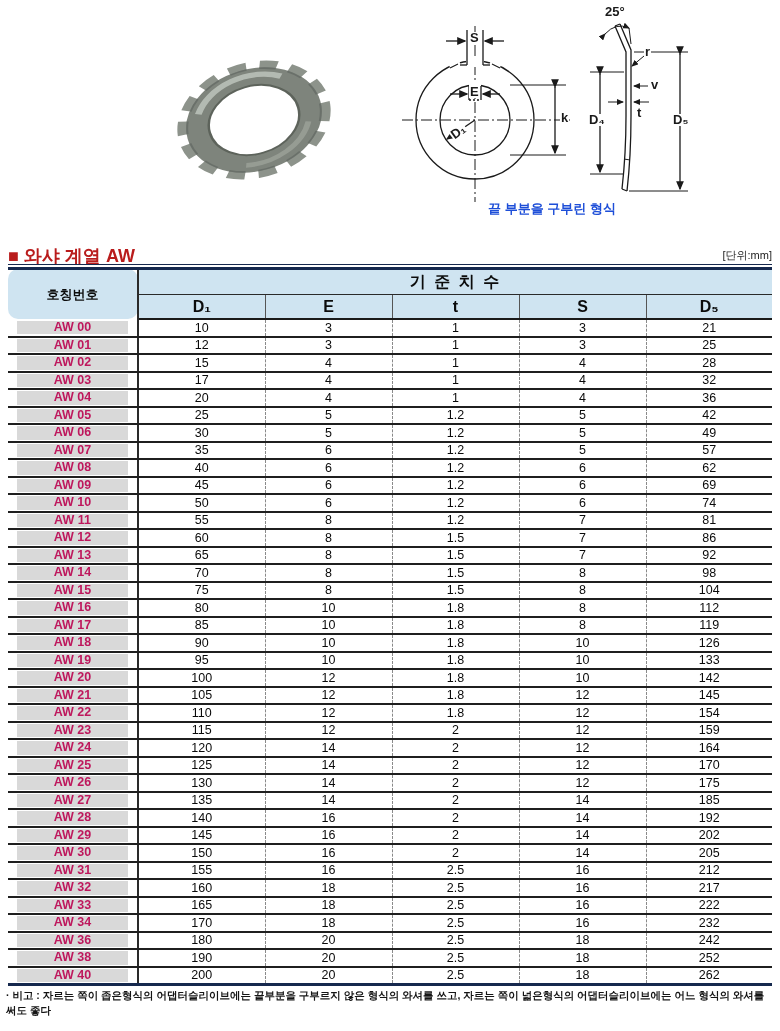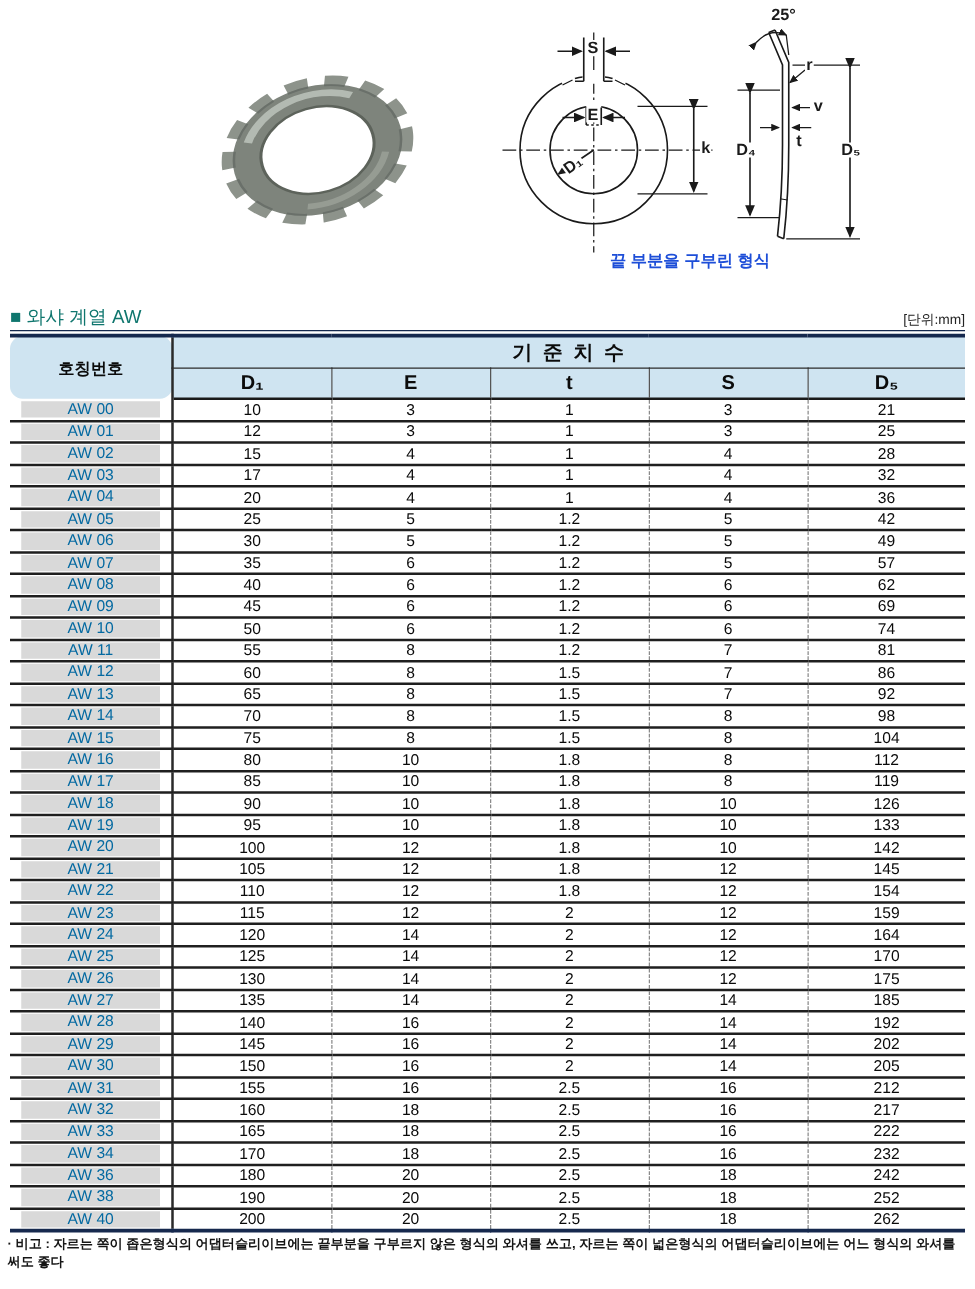--- a/index.html
+++ b/index.html
@@ -11,36 +11,36 @@
   .photo-wrap{position:absolute;left:138px;top:20px;width:230px;height:198px;}
   .fv-wrap{position:absolute;left:398px;top:8px;width:192px;height:198px;}
   .sv-wrap{position:absolute;left:582px;top:4px;width:118px;height:198px;}
   .fig-label{position:absolute;font-weight:bold;font-size:13px;color:#1a1a1a;background:#fff;
              padding:0 1px;line-height:12px;}
   .fig-caption{position:absolute;left:462px;top:200px;width:180px;text-align:center;
                font-weight:bold;font-size:13px;color:#1d4ed8;}
 
   
   .titlebar{position:absolute;left:8px;top:244px;width:764px;height:20px;}
-  .sec-title{position:absolute;left:0;top:0;font-size:15px;font-weight:normal;color:#0f766e;}
+  .sec-title{position:absolute;left:0;top:0;font-size:18px;font-weight:bold;color:#b91c1c;}
   .unit{position:absolute;right:0;top:4px;font-size:11px;font-weight:normal;color:#222;}
 
   
   .toprule{position:absolute;left:8px;top:264px;width:764px;border-top:1px solid #16294e;}
   .spec-table{position:absolute;left:8px;top:267px;width:764px;border-collapse:collapse;
               table-layout:fixed;border-top:3px solid #16294e;border-bottom:3px solid #16294e;}
   .spec-table td{padding:0;text-align:center;vertical-align:middle;}
   .hd{background:#cfe4f1;font-weight:bold;font-size:16px;color:#0b0b0b;}
   .hd-group{height:24px;border-bottom:1px solid #2a2a2a;letter-spacing:2px;}
   .hd-desig{border-right:2px solid #2a2a2a;font-size:13px;border-radius:10px;}
   .hd-sub{height:23px;border-bottom:2px solid #1a1a1a;}
   .hd-sub + .hd-sub{border-left:1px solid #555;}
   td.rowlabel{height:15.5px;border-bottom:2px solid #1f1f1f;border-right:2px solid #2a2a2a;}
-  td.rowlabel .band{display:block;margin:1px 9px;background:#d9d9d9;font-weight:normal;
-                    font-size:12.5px;line-height:13.5px;color:#0369a1;}
+  td.rowlabel .band{display:block;margin:1px 9px;background:#d9d9d9;font-weight:bold;
+                    font-size:12.5px;line-height:13.5px;color:#be185d;}
   td.val{height:15.5px;border-bottom:2px solid #1f1f1f;font-size:12.5px;font-weight:500;
          color:#0a0a0a;line-height:14px;}
   td.val + td.val{border-left:1px dashed #8a8a8a;}
 
   
   .notes{position:absolute;left:6px;top:988px;width:770px;font-size:10.5px;font-weight:bold;
          color:#151515;line-height:15px;}
   .notes .n1b{margin-left:22px;}
 
   svg{display:block;}
@@ -144,21 +144,21 @@
 
           <line x1="8" y1="68" x2="42" y2="68" stroke-width="1"></line>
           <line x1="8" y1="170" x2="42" y2="170" stroke-width="1"></line>
           <line x1="18" y1="70" x2="18" y2="168" marker-start="url(#svah)" marker-end="url(#svah)"></line>
 
           <line x1="52" y1="48" x2="106" y2="48" stroke-width="1"></line>
           <line x1="47" y1="187" x2="106" y2="187" stroke-width="1"></line>
           <line x1="98" y1="50" x2="98" y2="185" marker-start="url(#svah)" marker-end="url(#svah)"></line>
         </g>
       </svg>
-      <span class="fig-label" style="left:34px;top:2px;">25°</span>
+      <span class="fig-label" style="left:22px;top:2px;">25°</span>
       <span class="fig-label" style="left:62px;top:42px;">r</span>
       <span class="fig-label" style="left:68px;top:75px;">v</span>
       <span class="fig-label" style="left:54px;top:103px;">t</span>
       <span class="fig-label" style="left:6px;top:110px;">D₄</span>
       <span class="fig-label" style="left:90px;top:110px;">D₅</span>
     </div>
 
     <div class="fig-caption">끝 부분을 구부린 형식</div>
   </div>
 

